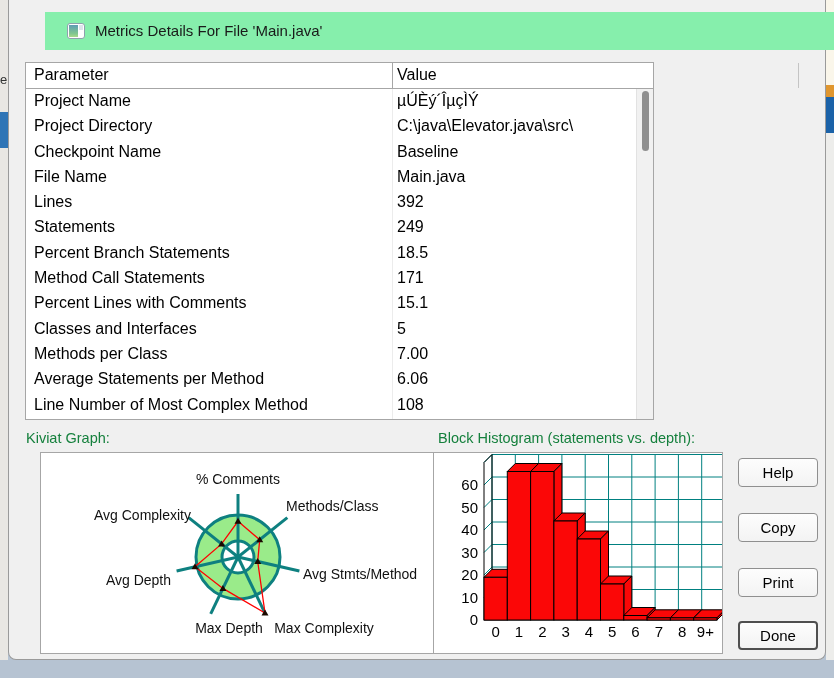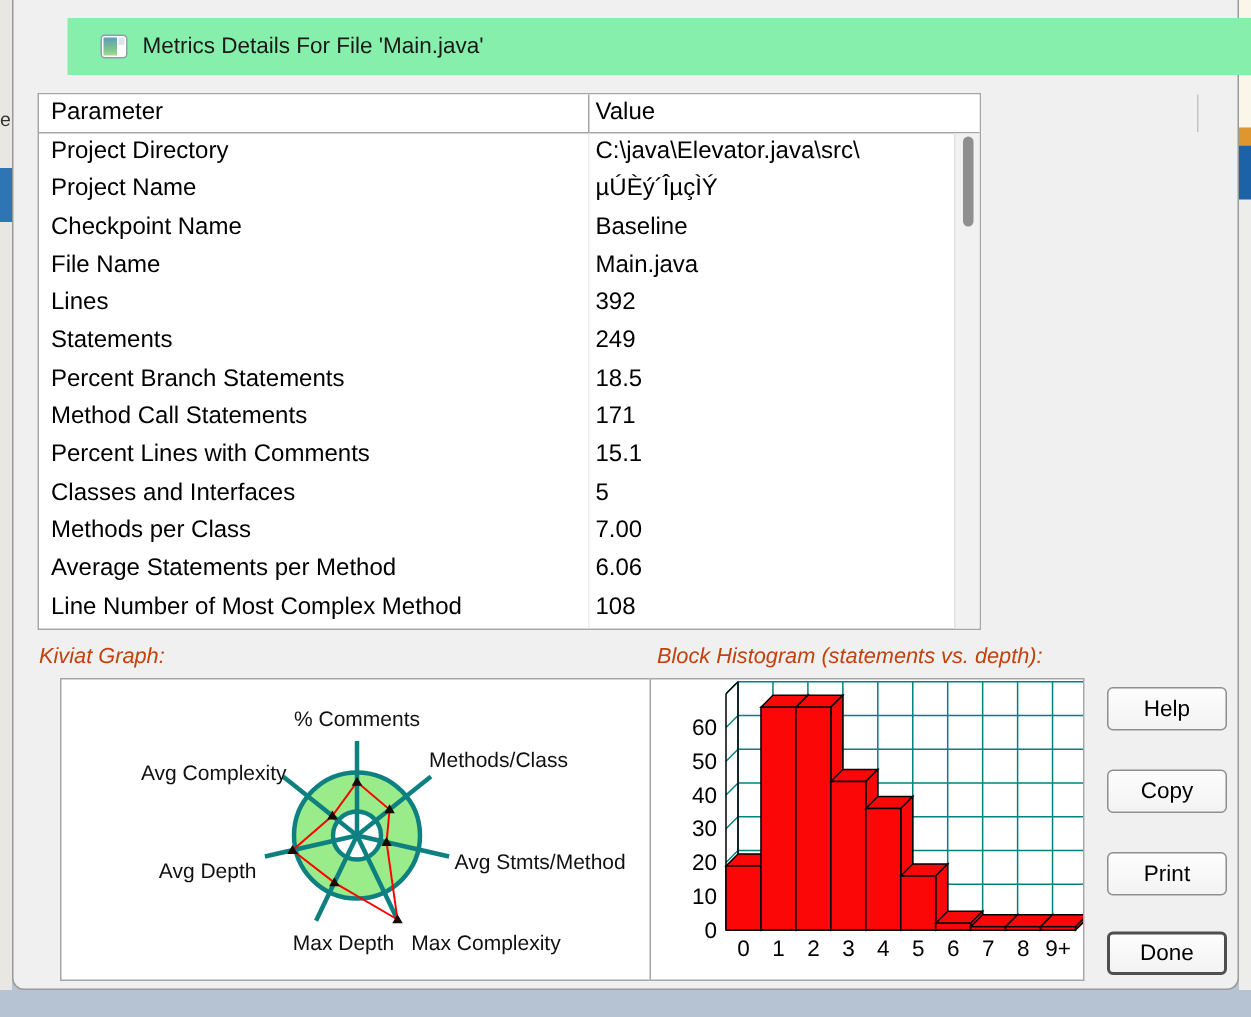--- a/index.html
+++ b/index.html
@@ -35,21 +35,21 @@
   .head-div2{position:absolute;left:772px;top:0;width:1px;height:25px;background:#c4c4c4;}
   .body-div{position:absolute;left:366px;top:26px;width:1px;height:330px;background:#ececec;}
   .tbody{position:absolute;left:0;top:27px;width:771px;}
   .trow{position:relative;height:25.3px;}
   .trow .td-param{position:absolute;left:8px;top:2px;font-size:16px;color:#000;white-space:nowrap;}
   .trow .td-value{position:absolute;left:371px;top:2px;font-size:16px;color:#000;white-space:nowrap;}
   .vscroll{position:absolute;right:0;top:26px;width:17px;height:330px;background:#f1f1f1;border-left:1px solid #e2e2e2;box-sizing:border-box;}
   .vthumb{position:absolute;left:5px;top:2px;width:7px;height:60px;background:#8f8f8f;border-radius:3.5px;}
 
   
-  .sect-label{position:absolute;font-size:14.5px;color:#c2410c;white-space:nowrap;font-style:italic;}
+  .sect-label{position:absolute;font-size:14.5px;color:#15803d;white-space:nowrap;}
   .lbl-kiviat{left:17px;top:430px;}
   .lbl-hist{left:429px;top:430px;}
 
   
   .kiviat-panel{position:absolute;left:31px;top:452px;width:397px;height:202px;background:#fff;border:1px solid #a6a6a6;box-sizing:border-box;}
   .hist-panel{position:absolute;left:424px;top:452px;width:290px;height:202px;background:#fff;border:1px solid #a6a6a6;box-sizing:border-box;}
   .kiviat-panel svg,.hist-panel svg{position:absolute;left:0;top:0;}
   .kv-label{position:absolute;font-size:14px;color:#111;white-space:nowrap;}
 
   
@@ -90,26 +90,26 @@
     <div class="mtable">
       <div class="thead">
         <span class="th th-param">Parameter</span>
         <span class="th th-value">Value</span>
         <span class="head-div1"></span>
         <span class="head-div2"></span>
       </div>
       <div class="body-div"></div>
       <div class="tbody">
         <div class="trow">
+            <span class="td-param">Project Name</span>
+            <span class="td-value">µÚÈý´ÎµçÌÝ</span>
+          </div>
+        <div class="trow">
             <span class="td-param">Project Directory</span>
             <span class="td-value">C:\java\Elevator.java\src\</span>
-          </div>
-        <div class="trow">
-            <span class="td-param">Project Name</span>
-            <span class="td-value">µÚÈý´ÎµçÌÝ</span>
           </div>
         <div class="trow">
             <span class="td-param">Checkpoint Name</span>
             <span class="td-value">Baseline</span>
           </div>
         <div class="trow">
             <span class="td-param">File Name</span>
             <span class="td-value">Main.java</span>
           </div>
         <div class="trow">

